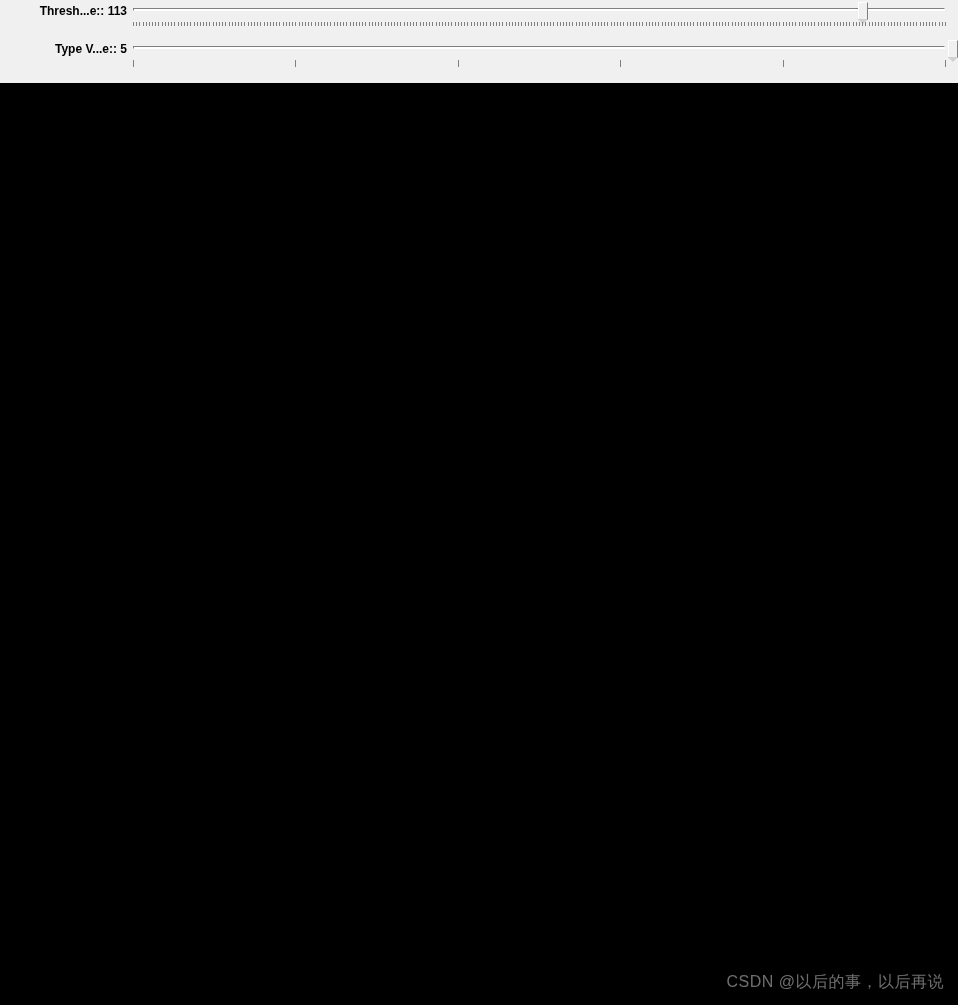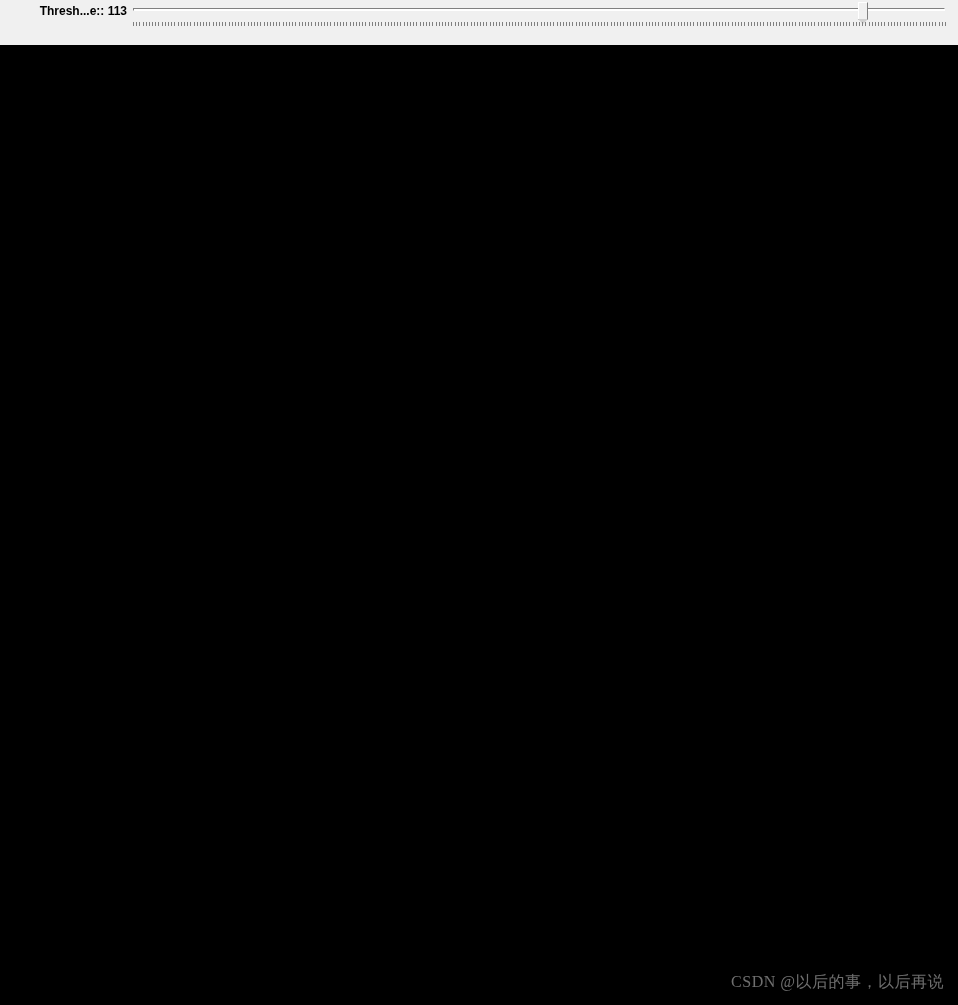--- a/index.html
+++ b/index.html
@@ -100,21 +100,21 @@
       width: 100%;
       background: #000;
       flex: 1;
     }
     .watermark {
       position: absolute;
       bottom: 12px;
       right: 14px;
       color: rgba(200, 200, 200, 0.55);
       font-size: 16px;
-      font-family: Liberation Serif, serif;
+      font-family: Liberation Sans, sans-serif;
       letter-spacing: 0.5px;
     }
   </style>
 </head>
 <body>
 
 <div class="control-panel">
   <div class="slider-row">
     <div class="slider-label">Thresh...e:: 113</div>
     <div class="slider-container">
@@ -373,17 +373,32 @@
           <div class="tick tick-minor" style="left: 97.6471%;"></div>
           <div class="tick tick-minor" style="left: 98.0392%;"></div>
           <div class="tick tick-minor" style="left: 98.4314%;"></div>
           <div class="tick tick-minor" style="left: 98.8235%;"></div>
           <div class="tick tick-minor" style="left: 99.2157%;"></div>
           <div class="tick tick-minor" style="left: 99.6078%;"></div>
           <div class="tick tick-minor" style="left: 100%;"></div>
         </div>
     </div>
   </div>
+  <div class="slider-row">
+    <div class="slider-label">Type V...e:: 5</div>
+    <div class="slider-container">
+      <div class="slider-track"></div>
+      <div class="slider-thumb" id="thumb-type" style="left: 100%;"></div>
+      <div class="slider-ticks" id="ticks-type">
+          <div class="tick tick-major" style="left: 0%;"></div>
+          <div class="tick tick-major" style="left: 20%;"></div>
+          <div class="tick tick-major" style="left: 40%;"></div>
+          <div class="tick tick-major" style="left: 60%;"></div>
+          <div class="tick tick-major" style="left: 80%;"></div>
+          <div class="tick tick-major" style="left: 100%;"></div>
+        </div>
+    </div>
+  </div>
 </div>
 
 <div class="image-area"></div>
 
 <div class="watermark">CSDN @以后的事，以后再说</div>
 
 </body></html>

